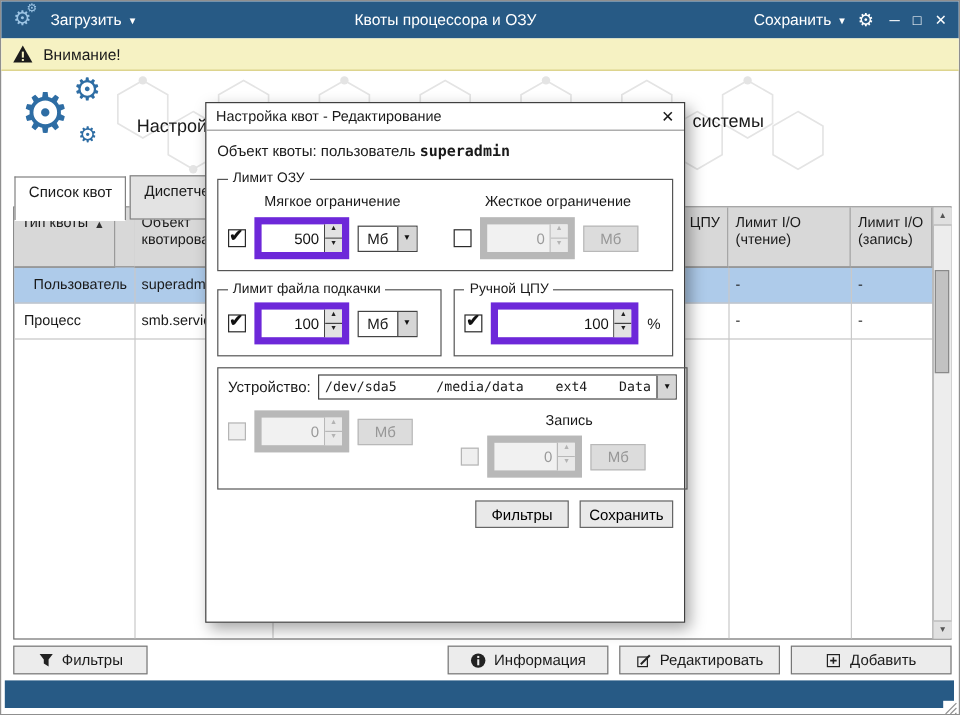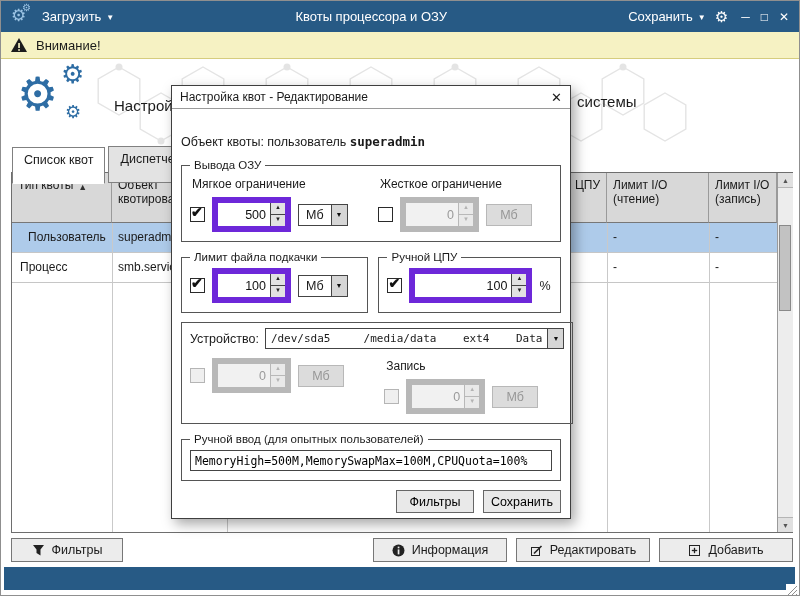--- a/index.html
+++ b/index.html
@@ -39,21 +39,21 @@
   .tab + .tab{margin-left:3px;}
   
   .qtable{position:absolute;left:10px;top:171px;width:782px;height:361px;border:1px solid #6e6e6e;background:#fff;z-index:2;}
   .thead-bg{position:absolute;left:0;top:0;width:765px;height:50px;background:#d8d8d8;border-bottom:1px solid #777;}
   .row{position:absolute;left:0;width:765px;height:30px;border-bottom:1px solid #c6c6c6;}
   .row.sel{background:#aecbea;}
   .rc{position:absolute;top:7px;font-size:12px;white-space:nowrap;}
   .vl{position:absolute;top:0;bottom:0;width:1px;background:#c9c9c9;}
   .th{position:absolute;top:0;height:50px;background:#d8d8d8;border-right:1px solid #9a9a9a;border-bottom:1px solid #777;
     font-size:12px;padding:5px 6px;display:flex;align-items:flex-start;line-height:14px;}
-  .c-type{left:0;width:100px;}
+  .c-type{left:0;width:84px;}
   .c-object{left:100px;width:115px;}
   .c-cpu{left:525px;width:70px;justify-content:flex-end;}
   .c-read{left:595px;width:102px;}
   .c-write{left:697px;width:68px;}
   .wrapnarrow{display:inline-block;max-width:58px;}
   .wrapnarrow2{display:inline-block;max-width:64px;}
   .sort{font-size:9px;margin-left:5px;padding-top:2px;color:#333;}
   .sbar{position:absolute;left:765px;top:0;bottom:0;width:16px;border-left:1px solid #9a9a9a;background:#ededed;}
   .sb-btn{position:absolute;left:0;width:15px;height:15px;background:#e0e0e0;color:#555;font-size:7px;
     display:flex;align-items:center;justify-content:center;}
@@ -68,26 +68,26 @@
   .tbtn.grp{width:134px;}
   .tbtn.first{margin-left:auto;}
   
   .statusbar{position:absolute;left:3px;right:4px;top:566px;height:23px;background:#275a85;}
   .grip{position:absolute;right:1px;top:583px;background:#fff;z-index:3;}
   
   .dialog{position:absolute;left:170px;top:84px;width:400px;height:434px;background:#fff;border:1px solid #3f3f3f;
     box-shadow:4px 5px 12px rgba(0,0,0,.35);z-index:10;font-size:12.5px;}
   .dlg-title{height:23px;border-bottom:1px solid #9a9a9a;display:flex;align-items:center;padding:0 8px;font-size:12px;}
   .dlg-close{margin-left:auto;font-size:13px;cursor:default;}
-  .dlg-obj{margin:25px 9px 10px;}
+  .dlg-obj{margin:9px 9px 10px;}
   .mono{font-family:"DejaVu Sans Mono","Liberation Mono",monospace;}
   fieldset{border:1px solid #555;margin:0 9px 9px;padding:5px 8px 9px;}
   legend{font-size:11.5px;padding:0 4px;}
   .two-col{display:grid;grid-template-columns:1fr 1fr;gap:14px;}
-  .lbl{font-size:12px;margin:1px 2px 6px;}
+  .lbl{font-size:12px;margin:1px 2px 6px;text-align:center;}
   .ctl-row{display:flex;align-items:center;gap:7px;}
   .cb{width:15px;height:15px;border:1px solid #2a2a2a;background:#fff;display:inline-block;position:relative;flex:none;}
   .cb.checked::after{content:"✔";position:absolute;left:0;top:-4px;font-size:14px;font-weight:bold;color:#111;}
   .cb.dis{border-color:#b5b5b5;background:#efefef;}
   .spin{display:inline-flex;border:6px solid #6d28d9;height:35px;background:#fff;}
   .spin input{border:none;width:52px;text-align:right;font:12.5px "Liberation Sans",sans-serif;padding:0 4px;outline:none;background:transparent;color:#111;}
   .spin.wide input{width:96px;}
   .arrows{display:flex;flex-direction:column;width:15px;border-left:1px solid #444;}
   .au,.ad{flex:1;font-size:6px;line-height:9px;text-align:center;background:#e2e2e2;color:#222;}
   .au{border-bottom:1px solid #444;}
@@ -283,21 +283,21 @@
       <span>Настройка квот - Редактирование</span>
       <span class="dlg-close">✕</span>
     </div>
 
     <div class="dlg-obj">
       <span>Объект квоты: пользователь</span>
       <b class="mono">superadmin</b>
     </div>
 
     <fieldset>
-      <legend>Вывода ОЗУ</legend>
+      <legend>Лимит ОЗУ</legend>
       <div class="two-col">
         <div>
           <div class="lbl">Мягкое ограничение</div>
           <div class="ctl-row">
             <span class="cb checked"></span>
             <span class="spin">
               <input value="500" style="">
               <span class="arrows">
                 <span class="au">▲</span>
                 <span class="ad">▼</span>
@@ -398,24 +398,20 @@
                 <span class="au">▲</span>
                 <span class="ad">▼</span>
               </span>
             </span>
             <span class="unit-dis">Мб</span>
           </div>
         </div>
       </div>
     </fieldset>
 
-    <fieldset>
-      <legend>Ручной ввод (для опытных пользователей)</legend>
-      <input class="manual mono" value="MemoryHigh=500M,MemorySwapMax=100M,CPUQuota=100%" style="">
-    </fieldset>
 
     <div class="dlg-footer">
       <button>Фильтры</button>
       <button>Сохранить</button>
     </div>
   </div>
 
 </div>
 
 </body></html>

